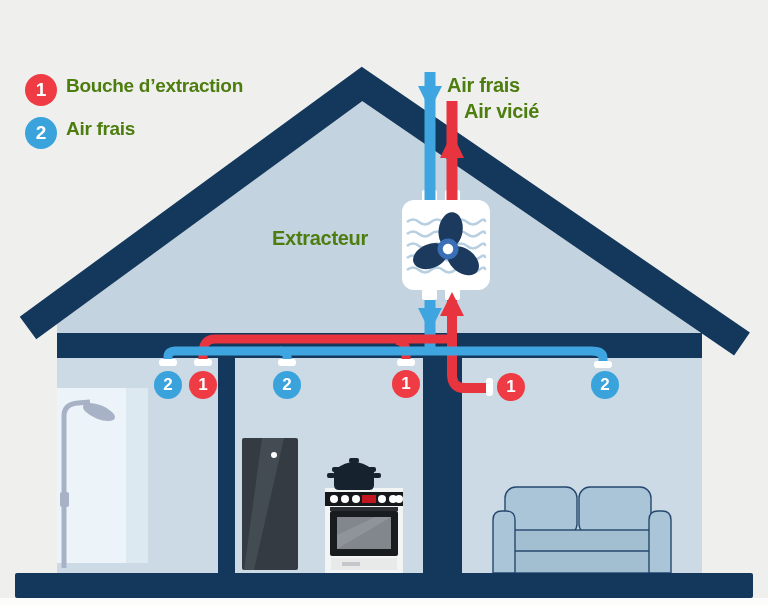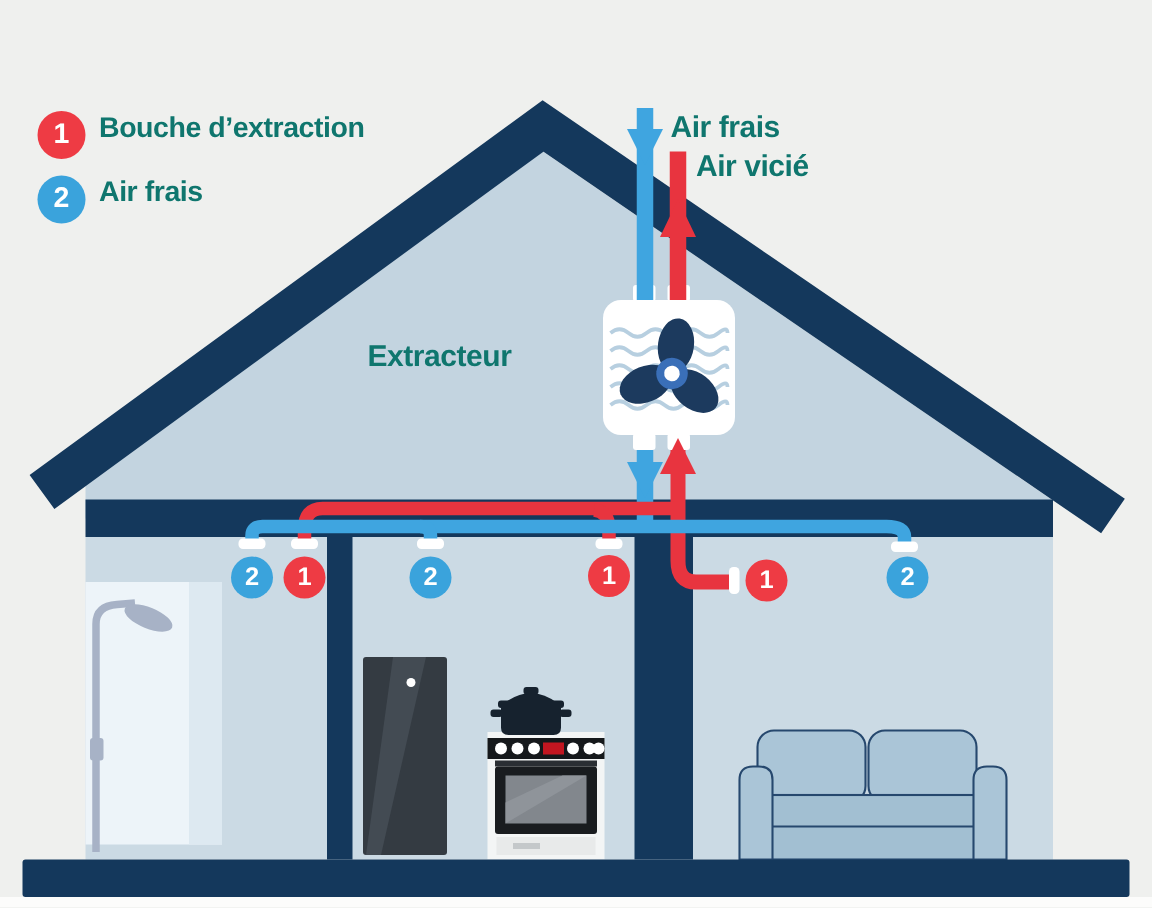--- a/index.html
+++ b/index.html
@@ -1,33 +1,33 @@
 <!DOCTYPE html>
 <html><head>
 <meta charset="utf-8">
 <style>
   html,body{margin:0;padding:0;}
   body{background:#eff0ee;font-family:"Liberation Sans",sans-serif;}
   #stage{position:relative;width:768px;height:605px;overflow:hidden;background:#eff0ee;}
   #scene{position:absolute;left:0;top:0;z-index:1;}
   .overlay{position:absolute;z-index:2;}
-  .navy-text{color:#0f766e;font-weight:700;letter-spacing:-0.3px;}
+  .navy-text{color:#4d7c0f;font-weight:700;letter-spacing:-0.3px;}
   .legend{left:25px;top:74px;}
   .legend-item{display:flex;align-items:flex-start;margin-bottom:11px;}
   .legend-text{font-size:19px;line-height:21px;margin-left:9px;padding-top:1px;}
   .badge{position:absolute;width:28px;height:28px;border-radius:50%;display:flex;
          align-items:center;justify-content:center;color:#fff;font-weight:700;
          font-size:17px;z-index:3;}
   .badge-lg{position:relative;width:32px;height:32px;border-radius:50%;flex:0 0 32px;
          display:flex;align-items:center;justify-content:center;color:#fff;
          font-weight:700;font-size:19px;}
   .badge-red{background:#ee3b44;}
   .badge-blue{background:#3aa3dc;}
   .air-label{font-size:20px;}
-  .extractor-label{width:150px;text-align:left;font-size:20px;}
+  .extractor-label{width:150px;text-align:center;font-size:20px;}
   .vent-bar{position:absolute;background:#ffffff;border-radius:3px;z-index:3;}
 </style>
 </head>
 <body>
 
 <div id="stage">
 
 <svg id="scene" width="768" height="605" viewBox="0 0 768 605">
 
   <rect x="0" y="0" width="768" height="605" fill="#eff0ee"></rect>

